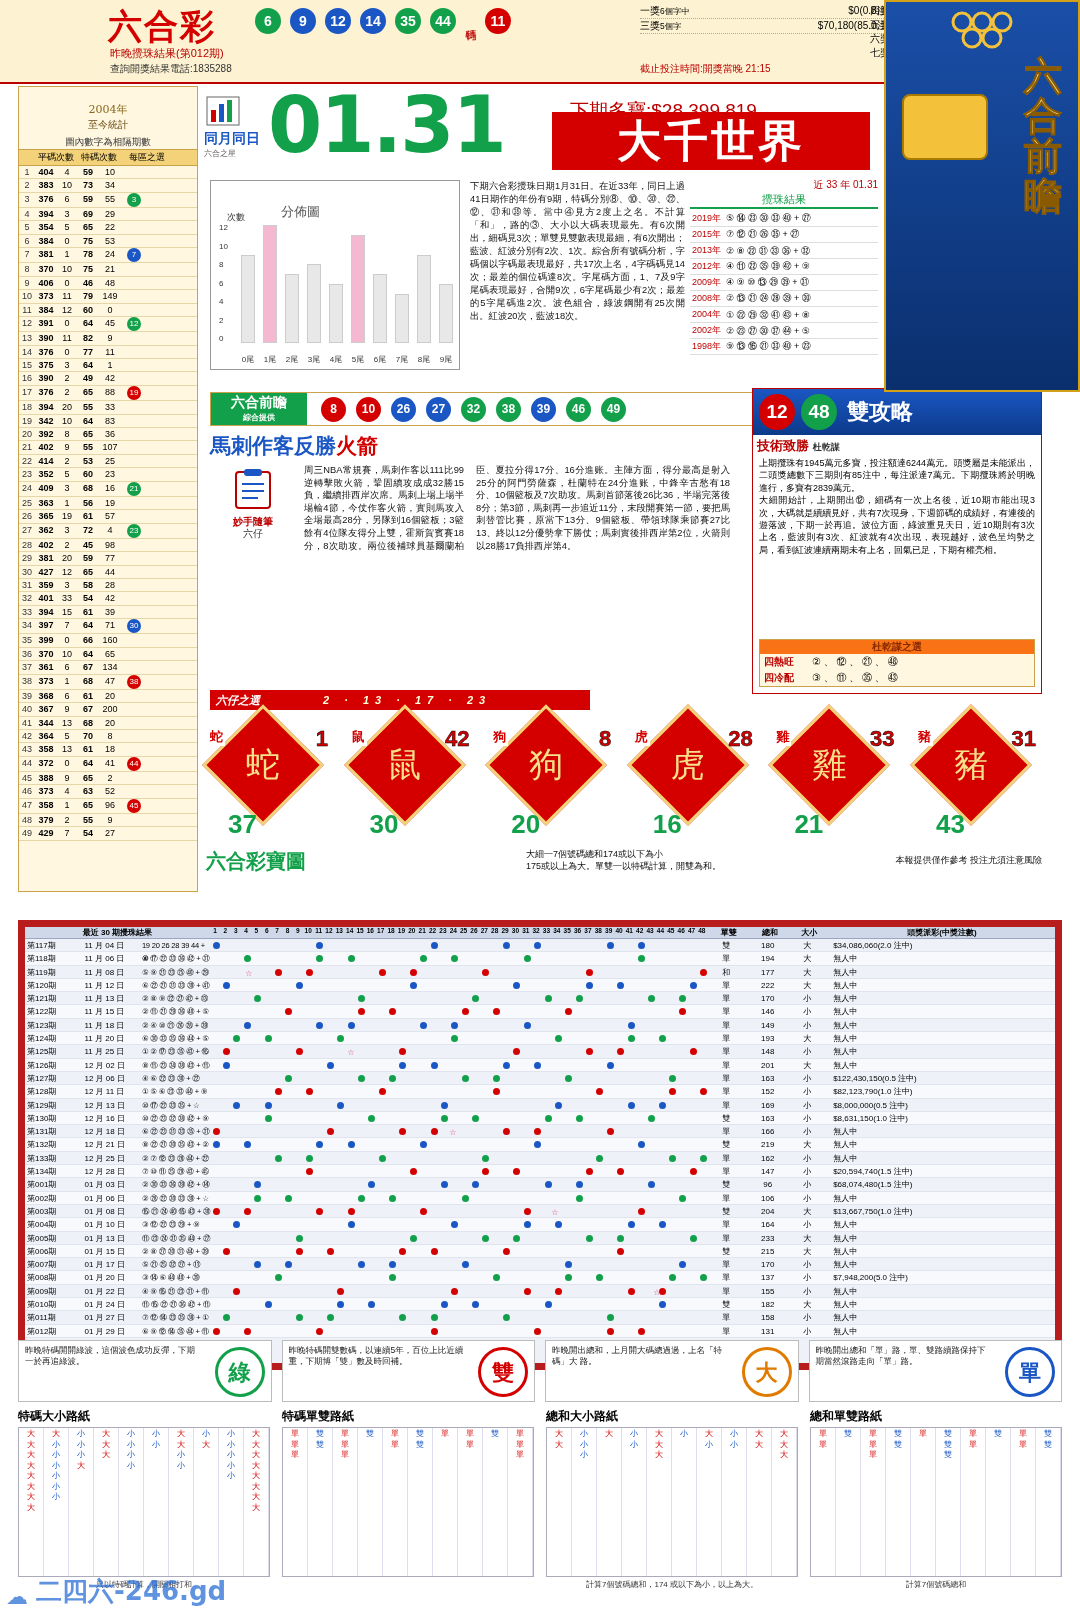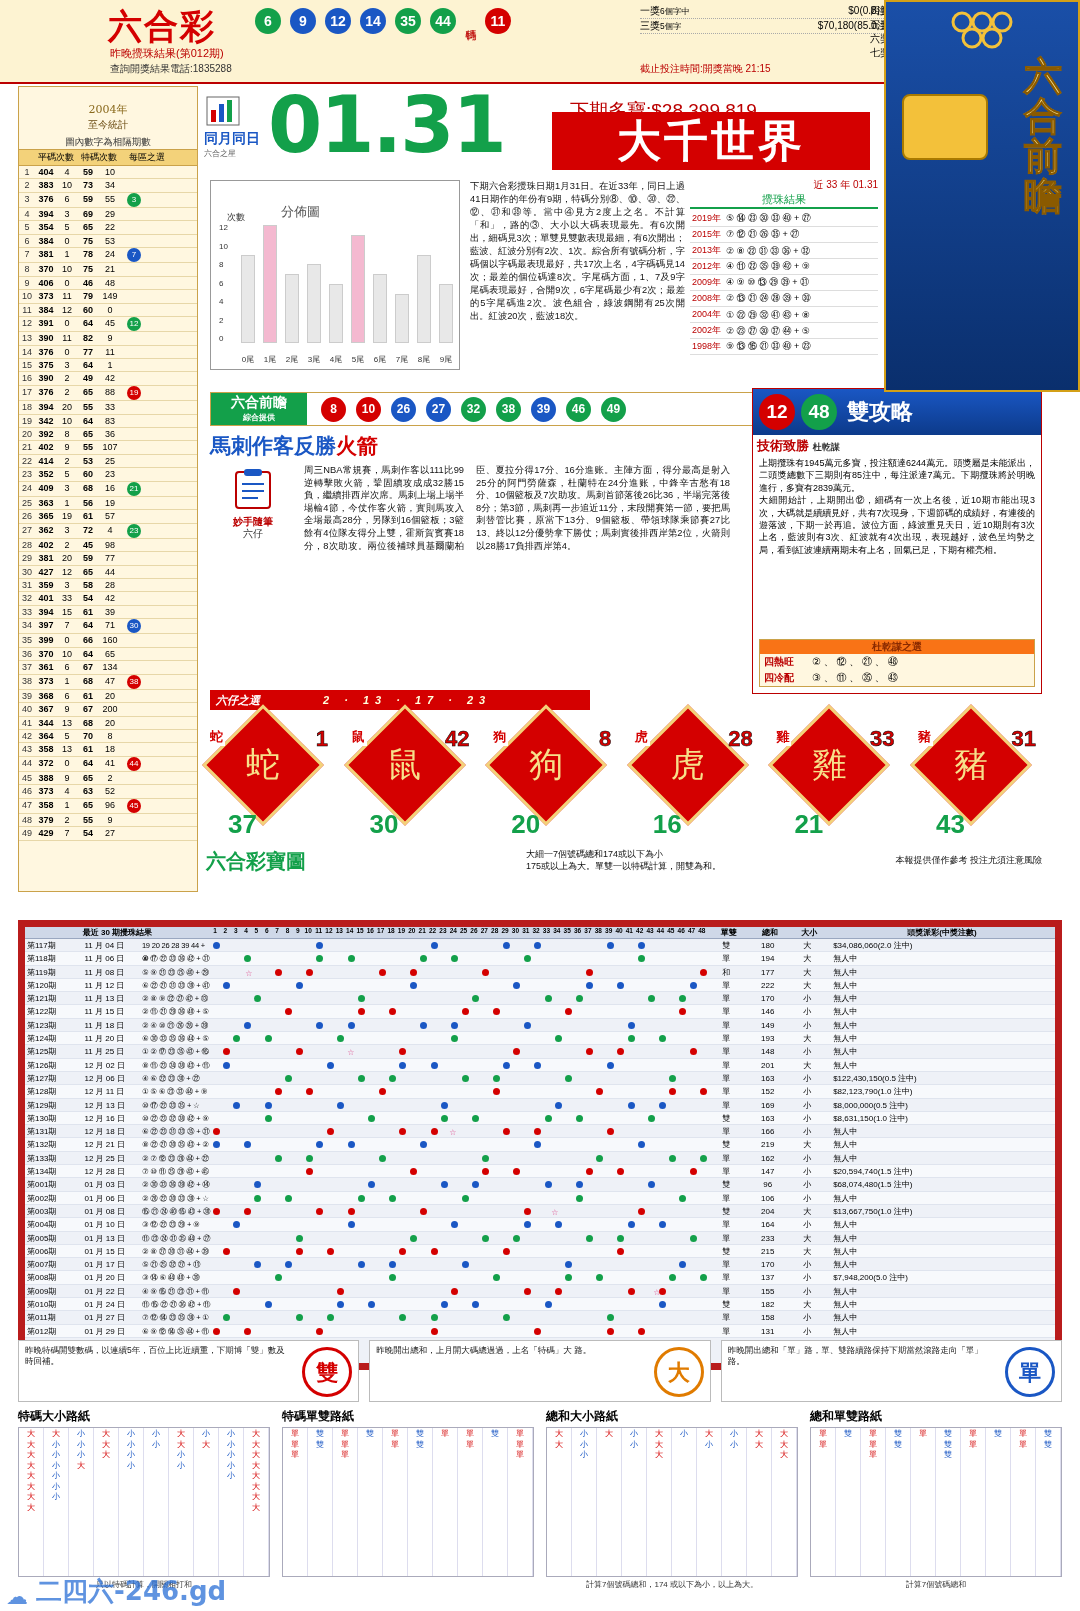--- a/index.html
+++ b/index.html
@@ -1452,20 +1452,21 @@
           </div>
           <div class="c-oe">單</div>
           <div class="c-sum">131</div>
           <div class="c-bs">小</div>
           <div class="c-prize">無人中</div>
         </div>
       </div>
   </div>
 
   <div class="promos" id="promos">
+      <div class="promo"><span>昨晚特碼開開綠波，這個波色成功反彈，下期一於再追綠波。</span><span class="seal green">綠</span></div>
       <div class="promo"><span>昨晚特碼開雙數碼，以連續5年，百位上比近續重，下期博「雙」數及時回補。</span><span class="seal red">雙</span></div>
       <div class="promo"><span>昨晚開出總和，上月開大碼總過過，上名「特碼」大 路。</span><span class="seal orange">大</span></div>
       <div class="promo"><span>昨晚開出總和「單」路，單、雙路續路保持下期當然滾路走向「單」路。</span><span class="seal blue">單</span></div>
     </div>
 
   <div class="roads" id="roads">
       <div class="road">
         <h4>特碼大小路紙</h4>
         <div class="grid">
           <div class="col">

